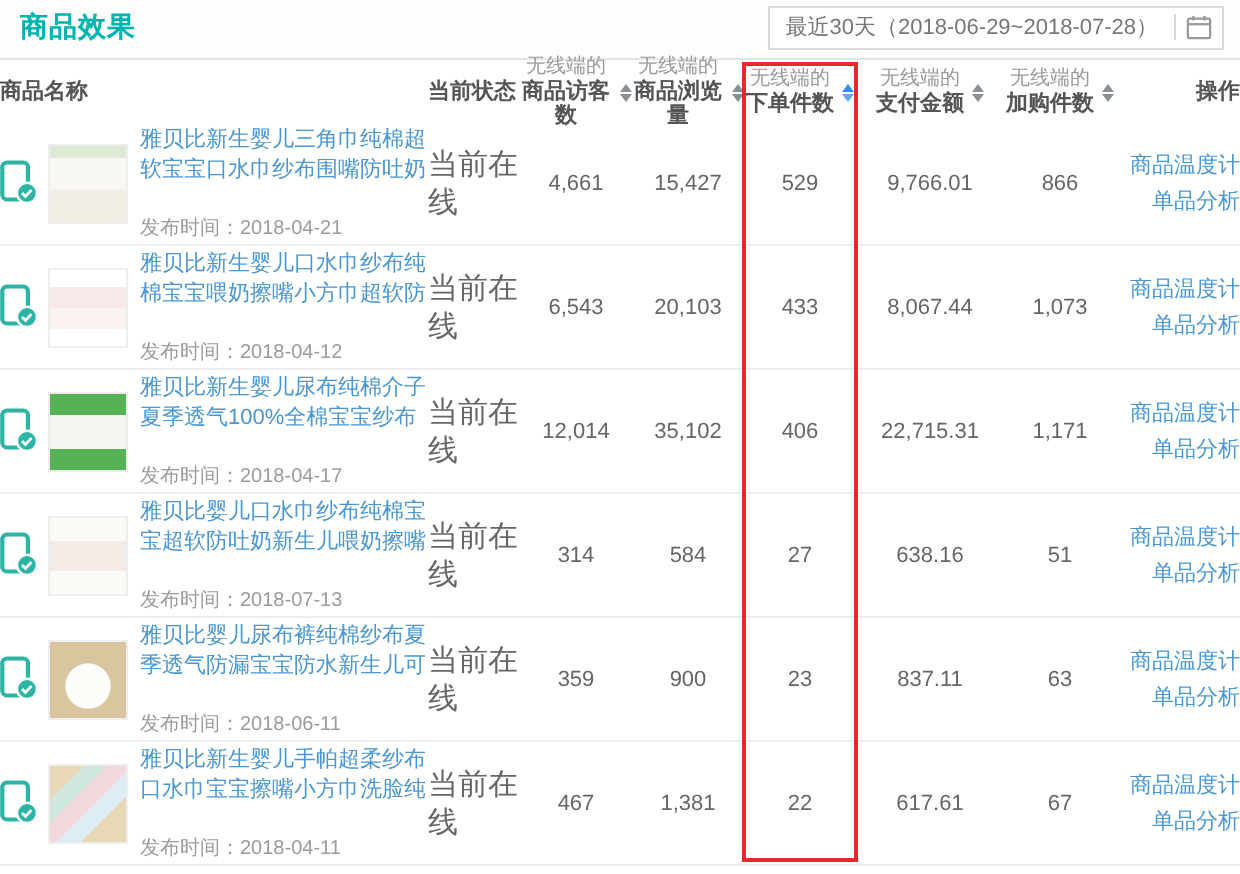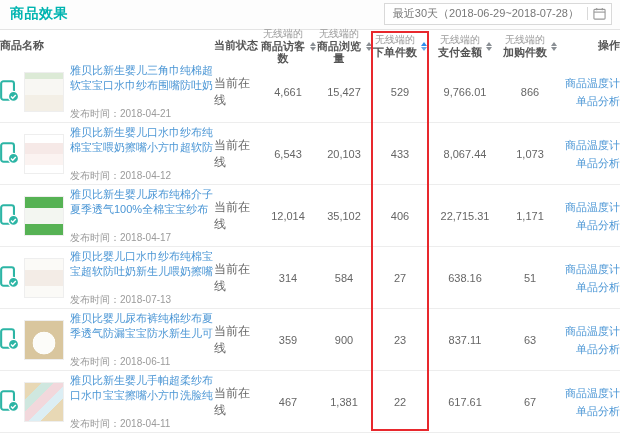--- a/index.html
+++ b/index.html
@@ -16,21 +16,21 @@
   .datebox .dcal { width:24px; border-left:1px solid #d9d9d9; display:flex; align-items:center; justify-content:center; cursor:pointer; }
 
   
   .table { position:relative; }
   .trow { display:flex; align-items:center; border-bottom:1px solid #ededed; }
   .thead { height:31px; border-bottom:0; }
   .trow.body { height:62px; }
 
   .c { flex:0 0 auto; }
   .c-name   { width:214px; padding-left:0; display:flex; align-items:center; }
-  .c-status { width:46px;  font-size:12px; color:#666; }
+  .c-status { width:46px;  font-size:15px; color:#666; }
   .c-vis, .c-view, .c-ord { width:56px; text-align:center; font-size:11px; color:#666; }
   .c-pay    { width:74px; text-align:center; font-size:11px; color:#666; }
   .c-cart   { width:56px; text-align:center; font-size:11px; color:#666; }
   .c-act    { flex:1 1 auto; text-align:right; font-size:11px; }
 
   
   .hc { font-size:11px; color:#555; font-weight:bold; }
   .h2line { display:inline-flex; align-items:center; gap:2px; }
   .h2stack { display:inline-block; text-align:center; line-height:12px; }
   .h2stack .l1 { display:block; font-size:10px; color:#9a9a9a; font-weight:normal; }

